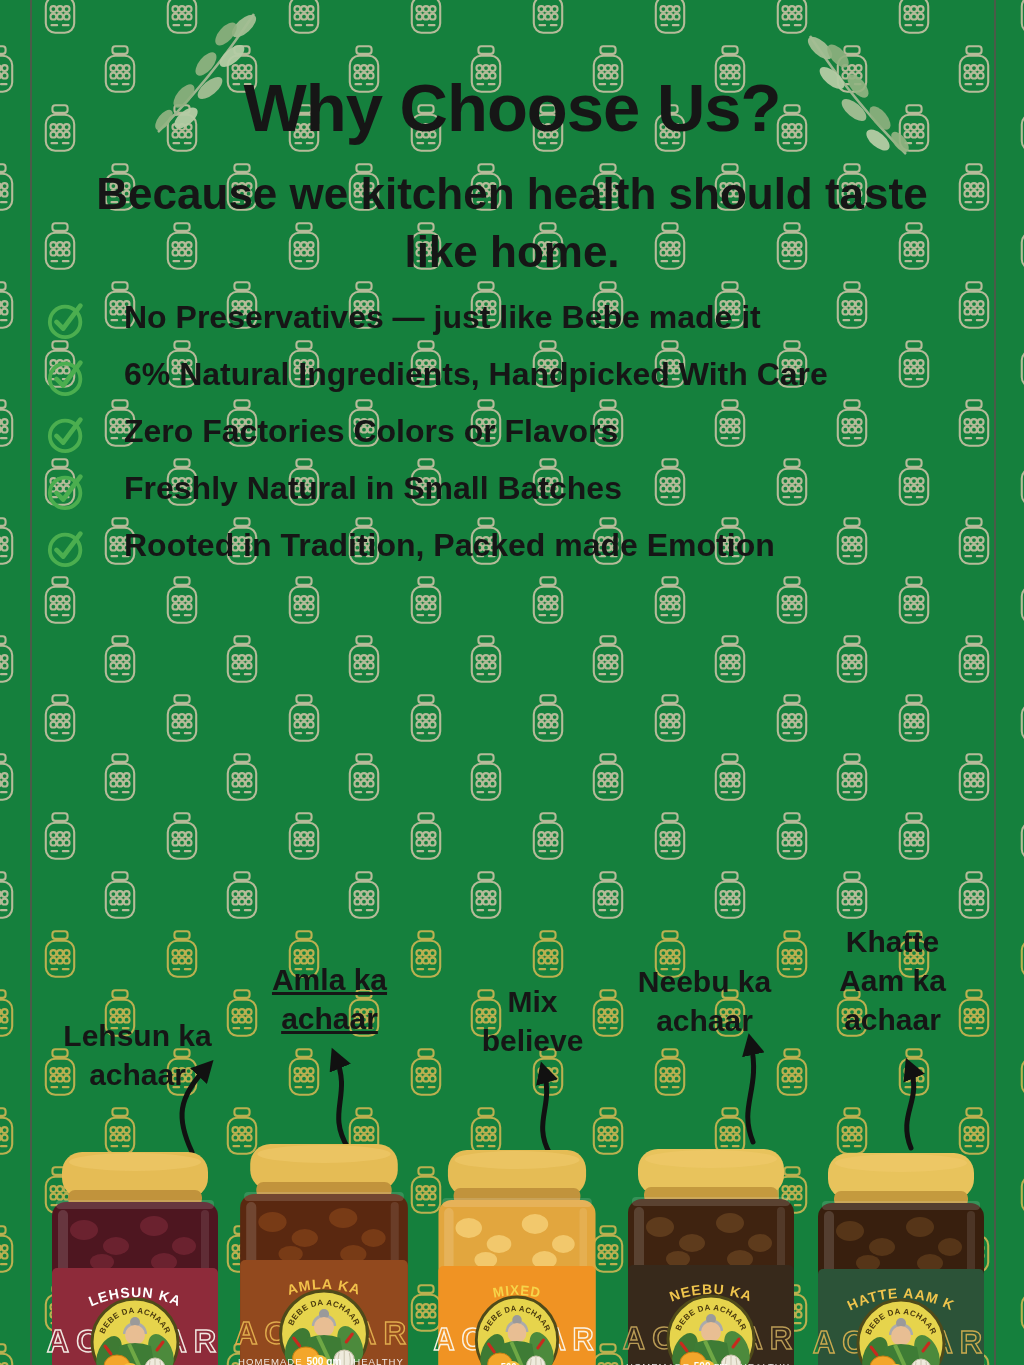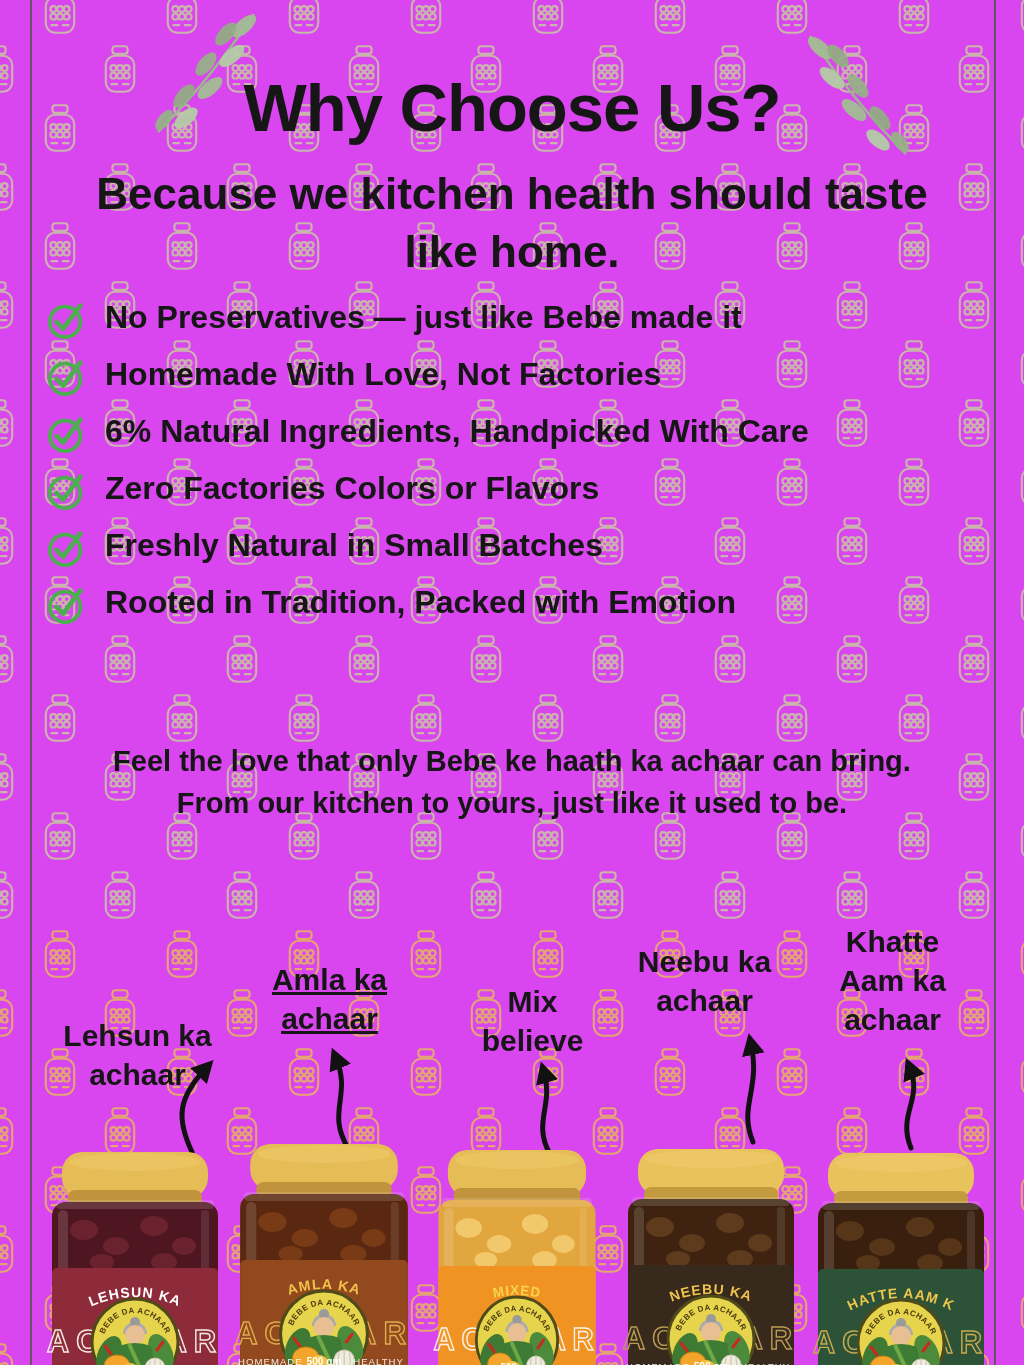--- a/index.html
+++ b/index.html
@@ -1,18 +1,18 @@
 <!DOCTYPE html>
 <html><head>
 <meta charset="utf-8">
 <style>
   html,body{margin:0;padding:0;background:#F8F5E3;}
   .poster{
     position:relative;width:1024px;height:1365px;overflow:hidden;
-    background:#d946ef;color:#161616;
+    background:#15803d;color:#161616;
     font-family:"Liberation Sans",sans-serif;
   }
   .layer{position:absolute;inset:0;}
   svg.layer{width:1024px;height:1365px;}
   .z0{z-index:0}.z3{z-index:3}
   .vline{position:absolute;top:0;bottom:0;width:2px;background:rgba(84,85,74,.85);z-index:6}
   .vline.left{left:30px}
   .vline.right{left:994px}
 
   .title{
@@ -21,21 +21,21 @@
   }
   .subtitle{
     position:absolute;top:128px;left:72px;width:880px;text-align:center;
     font-size:44px;font-weight:800;line-height:1.33;z-index:2;
   }
   .leafbranch{position:absolute;z-index:1;}
   .leafbranch.left{left:148px;top:8px;}
   .leafbranch.right{left:798px;top:30px;}
 
   ul.benefits{position:absolute;top:296px;left:46px;width:910px;margin:0;padding:0;list-style:none;z-index:2;}
-  ul.benefits li{display:flex;align-items:flex-start;gap:17px;margin-bottom:11px;}
+  ul.benefits li{display:flex;align-items:flex-start;gap:36px;margin-bottom:11px;}
   ul.benefits .check{flex:0 0 auto;margin-top:2px;}
   ul.benefits .txt{font-size:32px;font-weight:800;line-height:1.34;max-width:790px;}
 
   .closing{
     position:absolute;top:740px;left:87px;width:850px;text-align:center;
     font-size:29px;font-weight:800;line-height:1.46;z-index:2;
   }
   .closing div{margin:0;}
 
   .callout{
@@ -307,27 +307,20 @@
           <circle cx="20" cy="24" r="16" stroke="#4BAE4F" stroke-width="4" fill="none"></circle>
           <path d="M11,24 L18,31 L36,7" stroke="#4BAE4F" stroke-width="5" fill="none" stroke-linecap="round" stroke-linejoin="round"></path>
         </svg>
         <span class="txt">No Preservatives — just like Bebe made it</span>
       </li>
       <li>
         <svg class="check" width="42" height="44" viewBox="0 0 44 44">
           <circle cx="20" cy="24" r="16" stroke="#4BAE4F" stroke-width="4" fill="none"></circle>
           <path d="M11,24 L18,31 L36,7" stroke="#4BAE4F" stroke-width="5" fill="none" stroke-linecap="round" stroke-linejoin="round"></path>
         </svg>
-        <span class="txt">Homemade With Love, Not Factories</span>
-      </li>
-      <li>
-        <svg class="check" width="42" height="44" viewBox="0 0 44 44">
-          <circle cx="20" cy="24" r="16" stroke="#4BAE4F" stroke-width="4" fill="none"></circle>
-          <path d="M11,24 L18,31 L36,7" stroke="#4BAE4F" stroke-width="5" fill="none" stroke-linecap="round" stroke-linejoin="round"></path>
-        </svg>
         <span class="txt">6% Natural Ingredients, Handpicked With Care</span>
       </li>
       <li>
         <svg class="check" width="42" height="44" viewBox="0 0 44 44">
           <circle cx="20" cy="24" r="16" stroke="#4BAE4F" stroke-width="4" fill="none"></circle>
           <path d="M11,24 L18,31 L36,7" stroke="#4BAE4F" stroke-width="5" fill="none" stroke-linecap="round" stroke-linejoin="round"></path>
         </svg>
         <span class="txt">Zero Factories Colors or Flavors</span>
       </li>
       <li>
@@ -335,34 +328,30 @@
           <circle cx="20" cy="24" r="16" stroke="#4BAE4F" stroke-width="4" fill="none"></circle>
           <path d="M11,24 L18,31 L36,7" stroke="#4BAE4F" stroke-width="5" fill="none" stroke-linecap="round" stroke-linejoin="round"></path>
         </svg>
         <span class="txt">Freshly Natural in Small Batches</span>
       </li>
       <li>
         <svg class="check" width="42" height="44" viewBox="0 0 44 44">
           <circle cx="20" cy="24" r="16" stroke="#4BAE4F" stroke-width="4" fill="none"></circle>
           <path d="M11,24 L18,31 L36,7" stroke="#4BAE4F" stroke-width="5" fill="none" stroke-linecap="round" stroke-linejoin="round"></path>
         </svg>
-        <span class="txt">Rooted in Tradition, Packed with Emotion</span>
+        <span class="txt">Rooted in Tradition, Packed made Emotion</span>
       </li>
     </ul>
 
-  <div class="closing">
-    <div>Feel the love that only Bebe ke haath ka achaar can bring.</div>
-    <div>From our kitchen to yours, just like it used to be.</div>
-  </div>
 
   <div id="callouts">
       <div class="callout" style="left:35px;top:1016px;width:205px;">Lehsun ka achaar</div>
       <div class="callout" style="left:237px;top:960px;width:185px;text-decoration:underline;">Amla ka achaar</div>
       <div class="callout" style="left:465px;top:982px;width:135px;">Mix believe</div>
-      <div class="callout" style="left:612px;top:942px;width:185px;">Neebu ka achaar</div>
+      <div class="callout" style="left:612px;top:962px;width:185px;">Neebu ka achaar</div>
       <div class="callout" style="left:815px;top:922px;width:155px;">Khatte Aam ka achaar</div>
     </div>
 
   <svg class="layer z3" id="arrow-layer" aria-hidden="true" viewBox="0 0 1024 1365">
       <defs>
         <marker id="ah" markerWidth="4.6" markerHeight="4.6" refX="2.2" refY="2.3" orient="auto">
           <path d="M0,0 L4.4,2.3 L0,4.6 Z" fill="#111111"></path>
         </marker>
       </defs>
       <path d="M192,1152 C176,1118 178,1098 206,1068" stroke="#111111" stroke-width="5" fill="none" stroke-linecap="round" marker-end="url(#ah)"></path>

